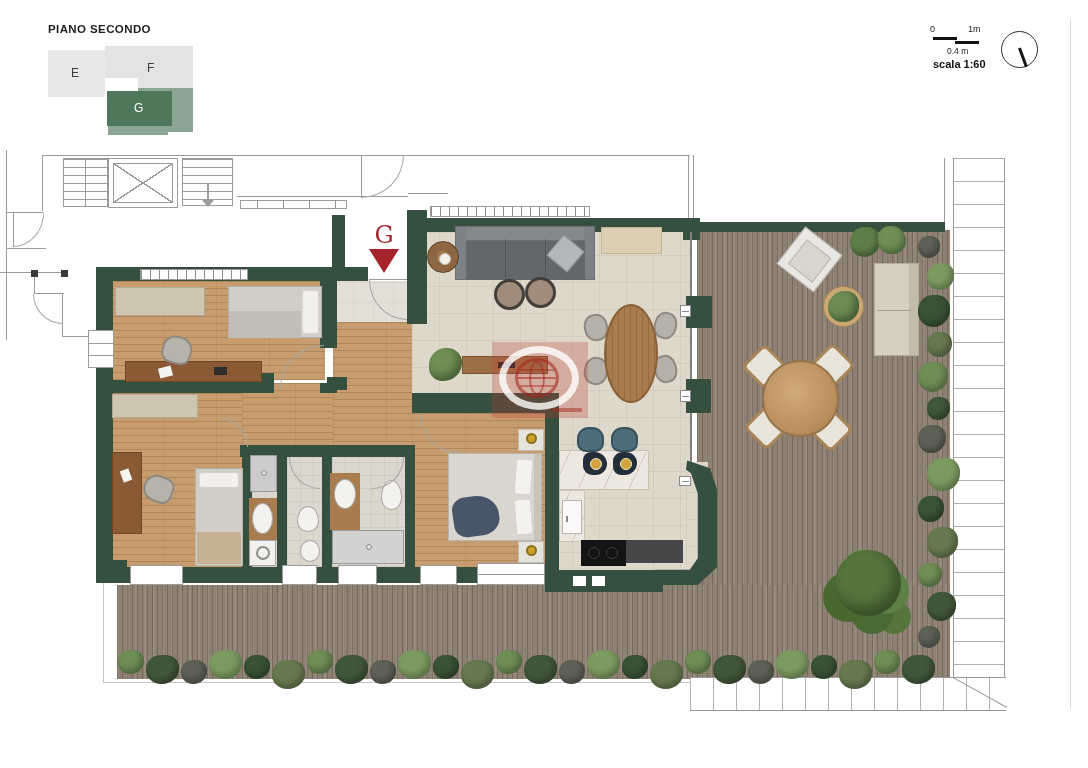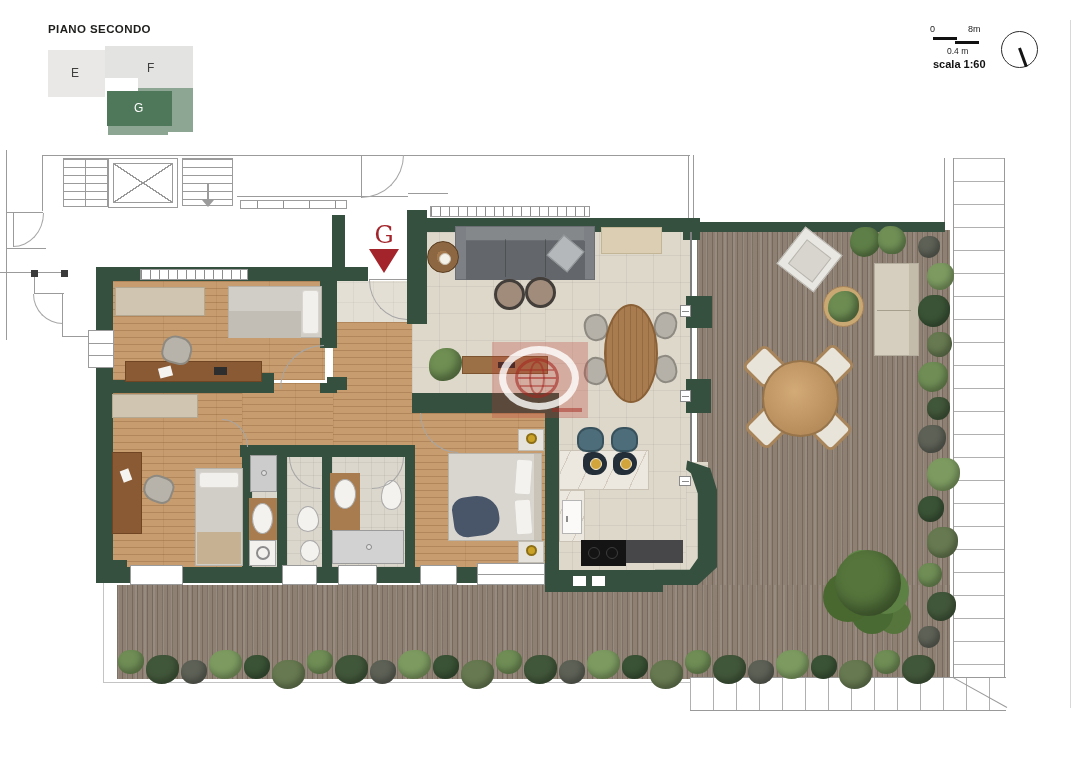--- a/index.html
+++ b/index.html
@@ -63,21 +63,21 @@
     <div class="a" style="left:138px;top:88px;width:55px;height:44px;background:#8da694;"></div>
     <div class="a" style="left:108px;top:125px;width:60px;height:10px;background:#8da694;"></div>
     <div class="a" style="left:107px;top:91px;width:65px;height:35px;background:#4f7759;"></div>
     <div class="keylbl" style="left:71px;top:66px;">E</div>
     <div class="keylbl" style="left:147px;top:61px;">F</div>
     <div class="keylbl" style="left:134px;top:101px;color:#fff;">G</div>
   </div>
 
   <div class="a" style="left:900px;top:15px;width:110px;height:60px;">
     <div class="sc-txt" style="left:30px;top:9px;">0</div>
-    <div class="sc-txt" style="left:68px;top:9px;">8m</div>
+    <div class="sc-txt" style="left:68px;top:9px;">1m</div>
     <div class="a" style="left:33px;top:22px;width:24px;height:3px;background:#111;"></div>
     <div class="a" style="left:55px;top:26px;width:24px;height:3px;background:#111;"></div>
     <div class="sc-txt" style="left:47px;top:31px;font-size:8.5px;">0.4 m</div>
     <div class="sc-bold" style="left:33px;top:43px;">scala 1:60</div>
   </div>
 
   <div class="a" style="left:1001px;top:31px;width:35px;height:35px;border:1.5px solid #2c2c2c;border-radius:50%;">
     <div class="a" style="left:16px;top:16px;width:3px;height:20px;background:#151515;transform:rotate(-20deg);transform-origin:top center;"></div>
   </div>
 

